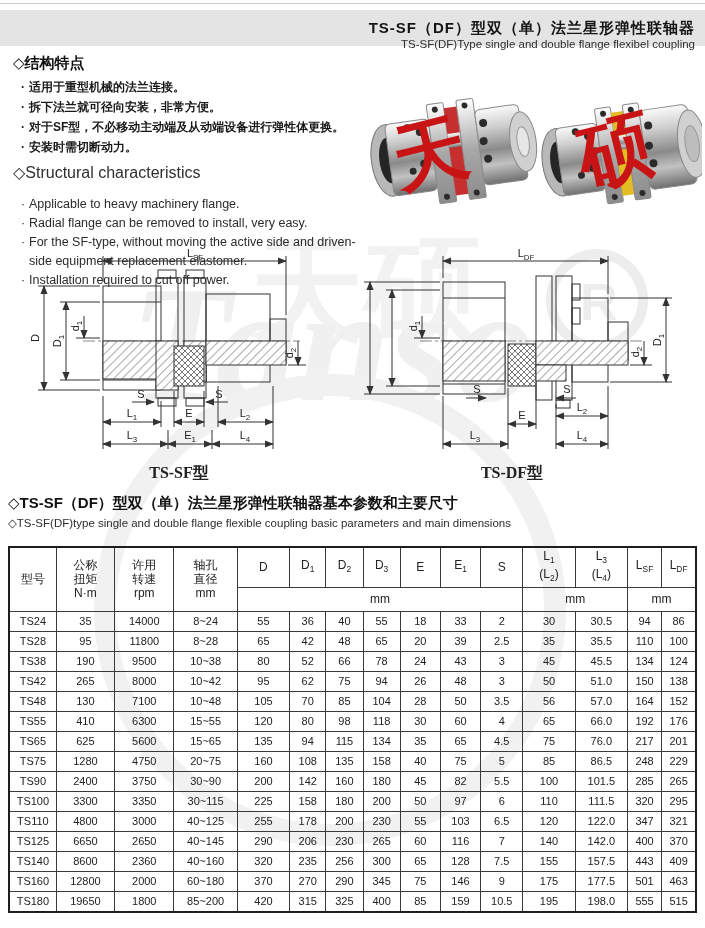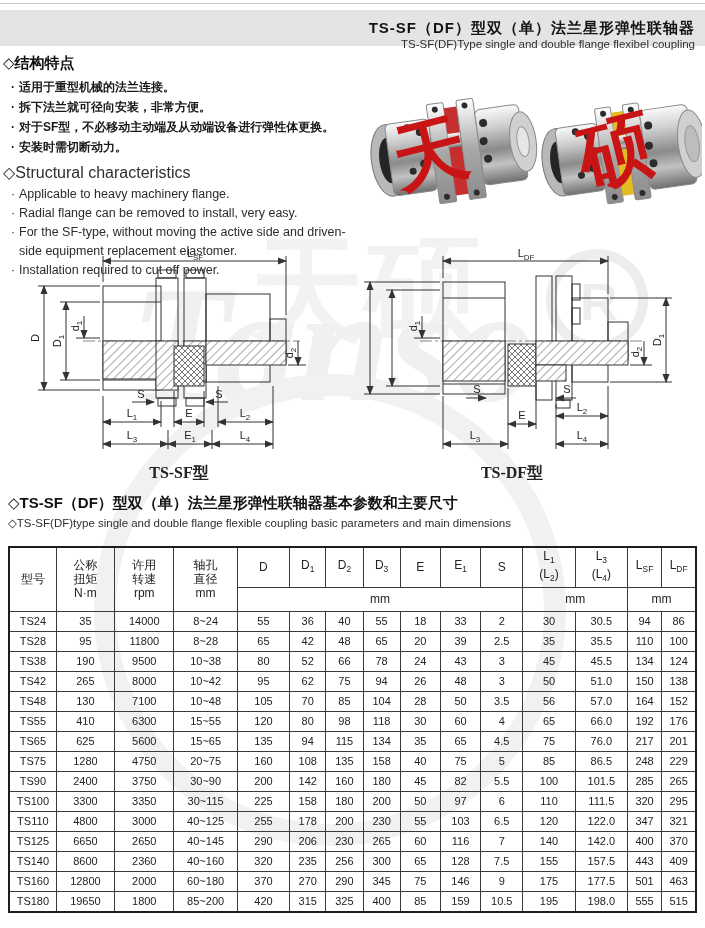--- a/index.html
+++ b/index.html
@@ -11,23 +11,23 @@
   .watermark{position:absolute;left:0;top:0;z-index:0;}
   .content{position:absolute;left:0;top:0;width:705px;height:928px;z-index:1;}
 
   
   .title-band{position:absolute;left:0;top:10px;width:705px;height:36px;background:#e4e4e4;
     text-align:right;padding:8px 10px 0 0;box-sizing:border-box;}
   .title-zh{font-size:15px;font-weight:bold;letter-spacing:1px;color:#141414;line-height:19px;}
   .title-en{font-size:11.5px;color:#2e2e2e;line-height:14px;margin-left:36px;}
 
   
-  .features{position:absolute;left:3px;top:54px;width:356px;}
+  .features{position:absolute;left:13px;top:54px;width:356px;}
   .h-zh{font-size:15px;font-weight:bold;color:#111;margin:0 0 4px 0;}
-  .h-en{font-size:16px;font-weight:normal;color:#2f2f2f;margin:6px 0 3px 0;}
+  .h-en{font-size:16px;font-weight:normal;color:#2f2f2f;margin:6px 0 13px 0;}
   .bullet{display:flex;align-items:flex-start;}
   .bullet .dot{width:12px;text-align:center;flex:0 0 12px;}
   .blist.zh .bullet{font-size:12px;font-weight:bold;color:#191919;line-height:20px;padding-left:4px;}
   .blist.en .bullet{font-size:12.5px;color:#2b2b2b;line-height:19px;padding-left:4px;}
 
   
   .photos{position:absolute;left:362px;top:54px;}
   .brand-char{font-family:"Liberation Serif","DejaVu Serif",serif;font-weight:bold;}
 
   

